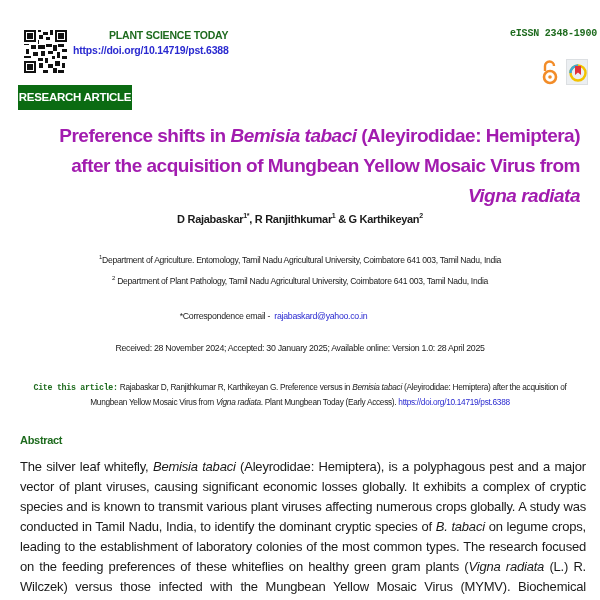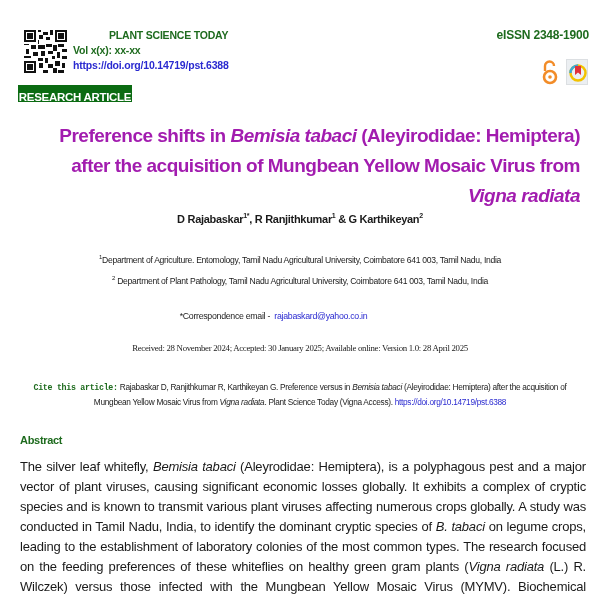--- a/index.html
+++ b/index.html
@@ -5,41 +5,41 @@
     * { margin: 0; padding: 0; box-sizing: border-box; }
     html, body { width: 600px; height: 600px; overflow: hidden; background: #ffffff; }
     body { font-family: "Liberation Sans", "DejaVu Sans", sans-serif; color: #222; position: relative; }
 
     .qr { position: absolute; left: 24px; top: 25px; width: 43px; height: 53px; }
     .journal { position: absolute; left: 73px; top: 28px; font-weight: bold; font-size: 10.5px; line-height: 15px; letter-spacing: -0.2px; }
     .journal .name { color: #1e6b1e; margin-left: 36px; }
     .journal .vol { color: #1e6b1e; }
     .journal .doi { color: #2a2ad0; font-weight: bold; text-decoration: none; }
 
-    .eissn { position: absolute; right: 11px; top: 28px; color: #1e6b1e; font-weight: bold; font-size: 12px; letter-spacing: -0.2px; }
+    .eissn { position: absolute; right: 3px; top: 28px; color: #1e6b1e; font-weight: bold; font-size: 10px; letter-spacing: -0.2px; font-family: Liberation Mono, monospace; }
     .oa-icon { position: absolute; left: 541px; top: 60px; width: 18px; height: 25px; }
     .crossmark { position: absolute; left: 566px; top: 59px; width: 22px; height: 26px; background: #eceff2; border: 1px solid #dcdfe2; }
 
-    .badge { position: absolute; left: 18px; top: 85px; width: 114px; height: 17px; background: #0b6b12; color: #fff; font-weight: bold; font-size: 11.5px; line-height: 25px; text-align: center; letter-spacing: -0.3px; }
+    .badge { position: absolute; left: 18px; top: 85px; width: 114px; height: 25px; background: #0b6b12; color: #fff; font-weight: bold; font-size: 11.5px; line-height: 25px; text-align: center; letter-spacing: -0.3px; }
 
     .title { position: absolute; left: 20px; width: 560px; top: 121px; text-align: right; color: #a21caf; font-weight: bold; font-size: 19px; line-height: 30px; letter-spacing: -0.5px; }
     .title i { font-weight: bold; }
 
     .authors { position: absolute; left: 0; width: 600px; top: 212px; text-align: center; font-weight: bold; font-size: 11px; color: #1a1a1a; letter-spacing: -0.3px; }
     .authors sup { font-size: 7px; }
 
     .affil { position: absolute; left: 0; width: 600px; text-align: center; font-size: 8.6px; color: #222; letter-spacing: -0.3px; }
     .affil sup { font-size: 6px; }
     .affil1 { top: 254px; }
     .affil2 { top: 275px; }
 
     .corr { position: absolute; left: 0; width: 547px; top: 311px; text-align: center; font-size: 8.8px; color: #222; letter-spacing: -0.3px; }
     .corr .email { color: #2a2ad0; }
 
-    .dates { position: absolute; left: 0; width: 600px; top: 343px; text-align: center; font-size: 8.8px; color: #222; letter-spacing: -0.3px; font-family: Liberation Serif, serif; }
+    .dates { position: absolute; left: 0; width: 600px; top: 343px; text-align: center; font-size: 8.8px; color: #222; letter-spacing: -0.3px; }
 
     .cite { position: absolute; left: 20px; width: 560px; top: 380px; text-align: center; font-size: 8.3px; line-height: 14px; color: #222; letter-spacing: -0.3px; }
     .cite .cite-label { color: #1e6b1e; font-weight: bold; font-family: Liberation Mono, monospace; }
     .cite .cite-doi { color: #2a2ad0; }
 
     .abs-heading { position: absolute; left: 20px; top: 434px; color: #1e6b1e; font-weight: bold; font-size: 11px; letter-spacing: -0.3px; }
 
     .abstract { position: absolute; left: 20px; width: 566px; top: 457px; font-size: 13px; line-height: 20px; color: #1a1a1a; text-align: justify; letter-spacing: -0.2px; }
   </style>
 </head>
@@ -85,21 +85,20 @@
       <rect x="18" y="18" width="3" height="3"></rect>
       <rect x="22" y="19" width="2" height="3"></rect>
     <rect x="11" y="23" width="3" height="2"></rect>
       <rect x="17" y="22" width="2" height="3"></rect>
       <rect x="20" y="23" width="3" height="2"></rect>
   </g>
 </svg>
 
 <div class="journal">
   <div class="name">PLANT SCIENCE TODAY</div>
-  <div class="vol">Vol x(x): xx-xx</div>
   <a class="doi">https://doi.org/10.14719/pst.6388</a>
 </div>
 
 <div class="eissn">eISSN 2348-1900</div>
 
 <svg class="oa-icon" viewBox="0 0 18 25">
   <path d="M4 11 V6 a4.5 4.5 0 0 1 9 0" fill="none" stroke="#f28c28" stroke-width="2.4"></path>
   <circle cx="9" cy="17" r="6" fill="none" stroke="#f28c28" stroke-width="2.6"></circle>
   <circle cx="9" cy="17" r="1.8" fill="#f28c28"></circle>
 </svg>
@@ -129,18 +128,18 @@
   <sup>2</sup><span> Department of Plant Pathology, Tamil Nadu Agricultural University, Coimbatore 641 003, Tamil Nadu, India</span>
 </div>
 
 <div class="corr">
   <span style="white-space:pre">*Correspondence email -  </span><a class="email">rajabaskard@yahoo.co.in</a>
 </div>
 
 <div class="dates">Received: 28 November 2024; Accepted: 30 January 2025; Available online: Version 1.0: 28 April 2025</div>
 
 <div class="cite">
-  <span class="cite-label">Cite this article:</span><span> Rajabaskar D, Ranjithkumar R, Karthikeyan G. Preference versus in </span><i>Bemisia tabaci</i><span> (Aleyirodidae: Hemiptera) after the acquisition of Mungbean Yellow Mosaic Virus from </span><i>Vigna radiata</i><span>. Plant Science Today (Vigna Access). </span><a class="cite-doi">https://doi.org/10.14719/pst.6388</a>
+  <span class="cite-label">Cite this article:</span><span> Rajabaskar D, Ranjithkumar R, Karthikeyan G. Preference versus in </span><i>Bemisia tabaci</i><span> (Aleyirodidae: Hemiptera) after the acquisition of Mungbean Yellow Mosaic Virus from </span><i>Vigna radiata</i><span>. Plant Mungbean Today (Early Access). </span><a class="cite-doi">https://doi.org/10.14719/pst.6388</a>
 </div>
 
 <h2 class="abs-heading">Abstract</h2>
 
 <p class="abstract"><span>The silver leaf whitefly, </span><i>Bemisia tabaci</i><span> (Aleyrodidae: Hemiptera), is a polyphagous pest and a major vector of plant viruses, causing significant economic losses globally. It exhibits a complex of cryptic species and is known to transmit various plant viruses affecting numerous crops globally. A study was conducted in Tamil Nadu, India, to identify the dominant cryptic species of </span><i>B. tabaci</i><span> on legume crops, leading to the establishment of laboratory colonies of the most common types. The research focused on the feeding preferences of these whiteflies on healthy green gram plants (</span><i>Vigna radiata</i><span> (L.) R. Wilczek) versus those infected with the Mungbean Yellow Mosaic Virus (MYMV). Biochemical changes in MYMV-infected green gram plants, compared to healthy ones, were analysed to understand their influence on whitefly feeding preference. The cryptic species Asia II 8 was found to be the most common in legume crops. The study assessed whether these whiteflies favoured healthy green gram plants or those infected with MYMV. Our findings revealed that when healthy whiteflies acquired the virus from the host, their preference shifted toward healthy plants. This shift is linked to the biochemical</span></p>
 
 </body></html>

